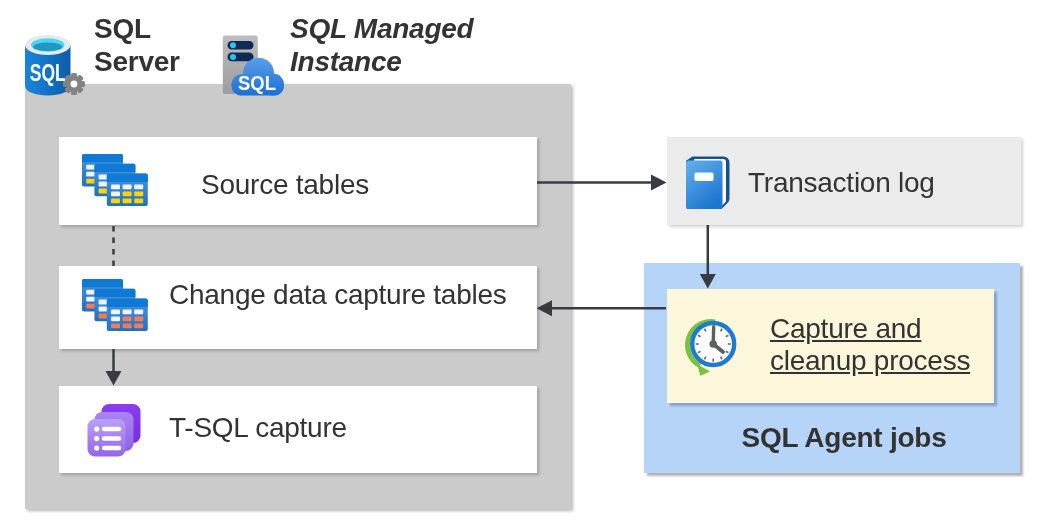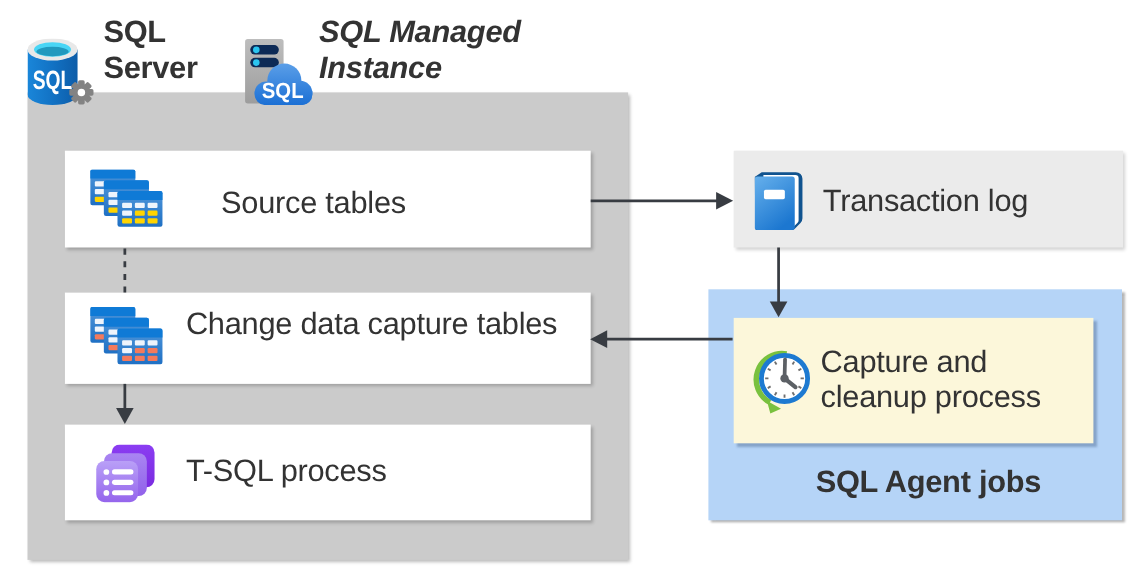--- a/index.html
+++ b/index.html
@@ -30,23 +30,23 @@
 <div class="abs tlog"></div>
 
 <div class="abs blue"></div>
 <div class="abs yellow"></div>
 
 <div class="abs hdr" style="left:94px;top:12px;">SQL<br>Server</div>
 <div class="abs hdr" style="left:290px;top:12px;font-style:italic;">SQL Managed<br>Instance</div>
 
 <div class="abs lbl" style="left:169px;top:169px;margin-left:32px;">Source tables</div>
 <div class="abs lbl" style="left:169px;top:279px;">Change data capture tables</div>
-<div class="abs lbl" style="left:169px;top:412px;">T-SQL process</div>
+<div class="abs lbl" style="left:169px;top:412px;">T-SQL capture</div>
 <div class="abs lbl" style="left:748px;top:167px;text-align:center;">Transaction log</div>
-<div class="abs lbl" style="left:746px;top:313px;">Capture and<br>cleanup process</div>
+<div class="abs lbl" style="left:770px;top:313px;text-decoration:underline;">Capture and<br>cleanup process</div>
 <div class="abs" style="left:644px;top:422px;width:400px;text-align:center;font-weight:bold;color:#333333;font-size:28px;line-height:32px;letter-spacing:-0.25px;">SQL Agent jobs</div>
 
 <svg class="abs" style="left:0;top:0;" width="1044" height="527" viewBox="0 0 1044 527">
   <g stroke="#383c42" stroke-width="2.5" fill="#383c42">
 
     <line x1="537" y1="182.5" x2="652" y2="182.5"></line>
     <path d="M651 174.5 L666.5 182.5 L651 190.5 Z" stroke="none"></path>
 
     <line x1="113.5" y1="226" x2="113.5" y2="266" stroke-dasharray="5.5,6"></line>
 

